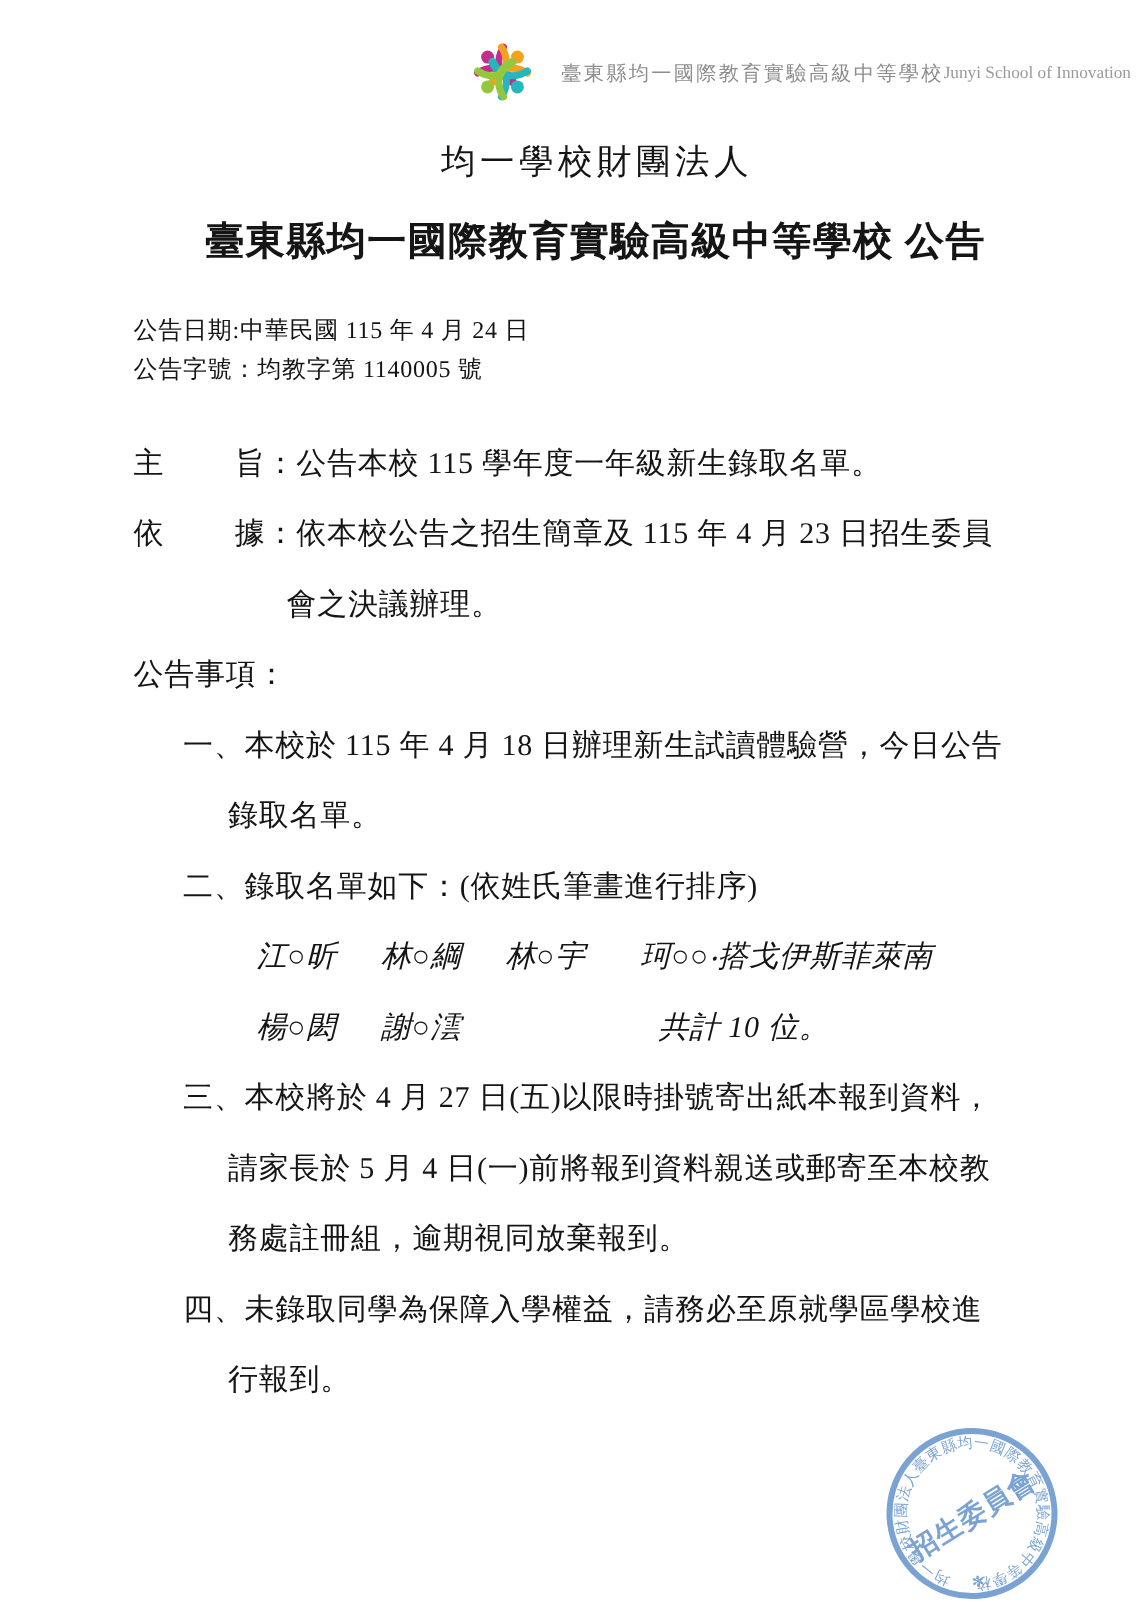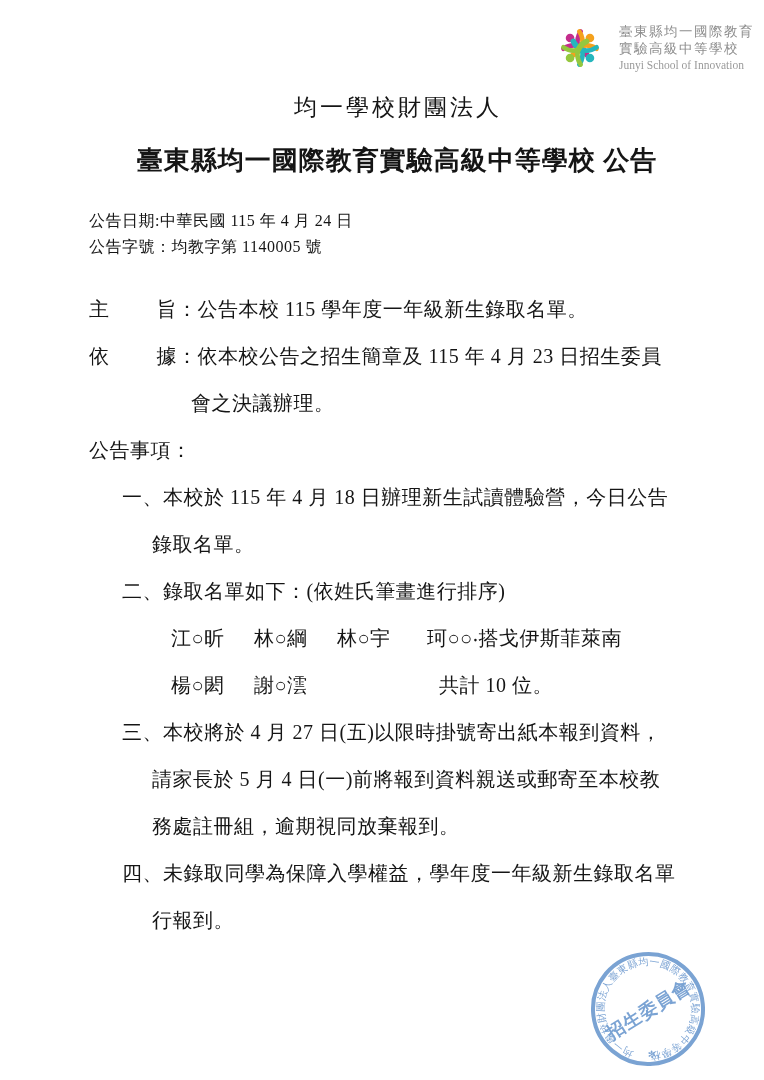--- a/index.html
+++ b/index.html
@@ -9,41 +9,41 @@
     margin:0 auto;
     background:#ffffff;
     font-family:"Liberation Serif","DejaVu Serif",serif;
     color:#151515;
     overflow:hidden;
   }
 
   
   .logo { position:absolute; top:16px; right:10px; display:flex; align-items:center; gap:9px; }
   .logo-mark { width:60px; height:64px; flex:0 0 auto; }
-  .logo-text { display:flex; flex-direction:column; }
+  .logo-text { display:flex; flex-direction:row;align-items:flex-end; }
   .logo-cjk { font-size:13.5px; line-height:17px; letter-spacing:1.5px; color:#8d8d8d; }
   .logo-en  { font-size:11.5px; line-height:15px; color:#9a9a9a; margin-top:1px; }
 
   
   .titles { padding-top:92px; text-align:center; }
   .doc-title1 { font-size:23px; font-weight:normal; letter-spacing:3px;padding-left:32px; }
   .doc-title2 { font-size:26px; font-weight:bold; letter-spacing:1px; margin-top:20px;padding-left:30px; }
 
   
   .meta { margin:30px 0 0 89px; font-size:16px; line-height:26px; letter-spacing:0.5px; }
 
   
   .body { margin:26px 0 0 89px; font-size:20px; line-height:47px; letter-spacing:0.5px; width:600px; }
   .line { white-space:nowrap; }
   .lbl2 { display:inline-flex; justify-content:space-between; width:88px; }
   .l-basis-cont { padding-left:102px; }
   .l-item { padding-left:33px; }
   .l-item-cont { padding-left:63px; }
   .l-names { padding-left:82px; }
-  .nm { display:inline-block; }
+  .nm { display:inline-block;font-style:italic; }
   .w83 { width:83px; } .w90 { width:90px; } .w198 { width:198px; }
   .w105 { width:105px; } .w185 { width:185px; }
 
   
   .stamp { position:absolute; left:583px; top:946px; width:130px; height:126px; opacity:0.82; transform:rotate(-5deg); }
 </style>
 </head>
 <body>
 
 <div class="page">
@@ -121,21 +121,21 @@
 
     <div class="line l-names"><span class="nm w83">江○昕</span><span class="nm w83">林○綱</span><span class="nm w90">林○宇</span><span class="nm">珂○○‧搭戈伊斯菲萊南</span></div>
 
 
     <div class="line l-names"><span class="nm w83">楊○閎</span><span class="nm w185">謝○澐</span><span class="nm">共計 10 位。</span></div>
 
     <div class="line l-item"><span>三、</span><span>本校將於 4 月 27 日(五)以限時掛號寄出紙本報到資料，</span></div>
     <div class="line l-item-cont">請家長於 5 月 4 日(一)前將報到資料親送或郵寄至本校教</div>
     <div class="line l-item-cont">務處註冊組，逾期視同放棄報到。</div>
 
-    <div class="line l-item"><span>四、</span><span>未錄取同學為保障入學權益，學年度一年級新生錄取名單</span></div>
+    <div class="line l-item"><span>四、</span><span>未錄取同學為保障入學權益，請務必至原就學區學校進</span></div>
     <div class="line l-item-cont">行報到。</div>
 
   </div>
 
   <svg class="stamp" viewBox="0 0 130 126">
     <defs>
       <path id="ringPath" d="M 65,107 A 44,44 0 0 1 65,19 A 44,44 0 0 1 65,107"></path>
     </defs>
     <circle cx="65" cy="63" r="55" fill="none" stroke="#5E8FCA" stroke-width="4"></circle>
     <text font-size="10" fill="#5E8FCA" letter-spacing="0.4">

